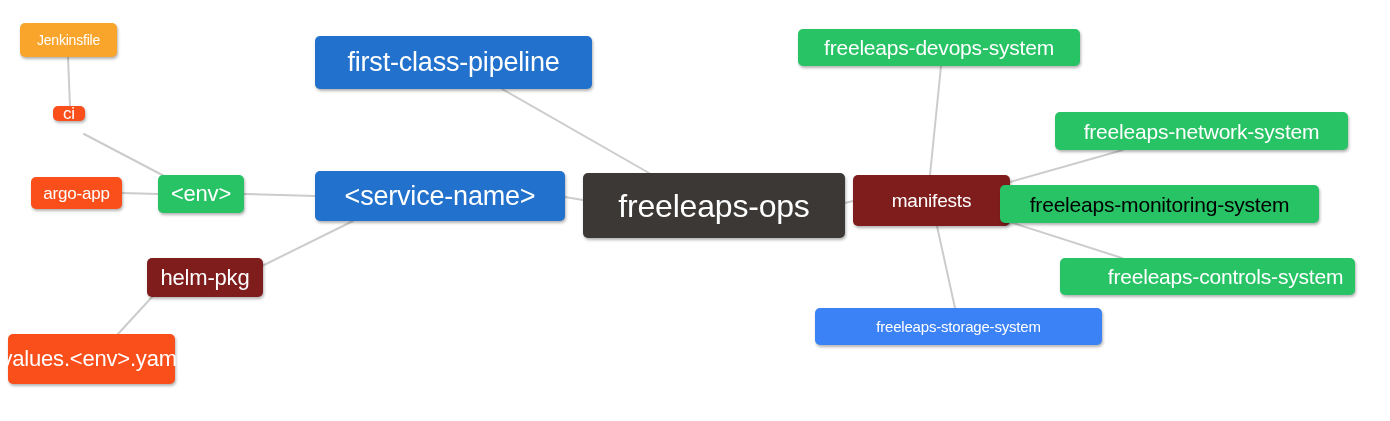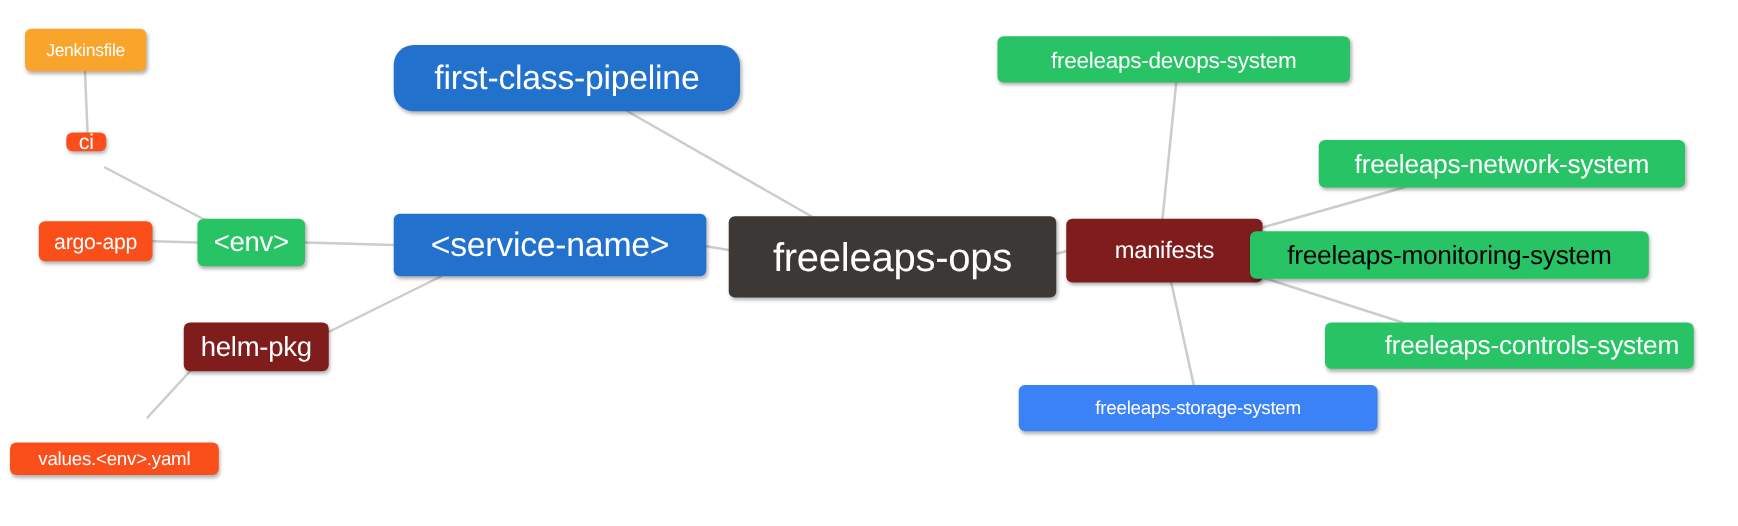--- a/index.html
+++ b/index.html
@@ -51,27 +51,27 @@
       <line x1="565" y1="197" x2="583" y2="200" stroke="#cccccc" stroke-width="2" stroke-linecap="round"></line>
       <line x1="845" y1="203" x2="853" y2="201" stroke="#cccccc" stroke-width="2" stroke-linecap="round"></line>
       <line x1="930" y1="175" x2="941" y2="66" stroke="#cccccc" stroke-width="2" stroke-linecap="round"></line>
       <line x1="1010" y1="182" x2="1123" y2="150" stroke="#cccccc" stroke-width="2" stroke-linecap="round"></line>
       <line x1="1010" y1="204" x2="1052" y2="204" stroke="#cccccc" stroke-width="2" stroke-linecap="round"></line>
       <line x1="1010" y1="222" x2="1122" y2="258" stroke="#cccccc" stroke-width="2" stroke-linecap="round"></line>
       <line x1="937" y1="226" x2="955" y2="308" stroke="#cccccc" stroke-width="2" stroke-linecap="round"></line>
     </svg>
 
 <div class="node" style="left: 583px; top: 173px; width: 262px; height: 65px; font-size: 32px; background: rgb(59, 56, 53); color: rgb(255, 255, 255);">freeleaps-ops</div>
-    <div class="node" style="left: 315px; top: 36px; width: 277px; height: 53px; font-size: 27px; background: rgb(34, 113, 204); color: rgb(255, 255, 255); border-radius: 16px;">first-class-pipeline</div>
+    <div class="node" style="left: 315px; top: 36px; width: 277px; height: 53px; font-size: 27px; background: rgb(34, 113, 204); color: rgb(255, 255, 255);">first-class-pipeline</div>
     <div class="node" style="left: 315px; top: 171px; width: 250px; height: 50px; font-size: 27px; background: rgb(34, 113, 204); color: rgb(255, 255, 255);">&lt;service-name&gt;</div>
     <div class="node" style="left: 853px; top: 175px; width: 157px; height: 51px; font-size: 19px; background: #7f1d1d; color: rgb(255, 255, 255);">manifests</div>
     <div class="node" style="left: 158px; top: 175px; width: 86px; height: 38px; font-size: 22px; background: rgb(39, 195, 101); color: rgb(255, 255, 255);">&lt;env&gt;</div>
     <div class="node" style="left: 147px; top: 258px; width: 116px; height: 39px; font-size: 22px; background: #7f1d1d; color: rgb(255, 255, 255);">helm-pkg</div>
-    <div class="node" style="left: 798px; top: 29px; width: 282px; height: 37px; font-size: 18px; background: rgb(39, 195, 101); color: rgb(255, 255, 255);">freeleaps-devops-system</div>
+    <div class="node" style="left: 798px; top: 29px; width: 282px; height: 37px; font-size: 21px; background: rgb(39, 195, 101); color: rgb(255, 255, 255);">freeleaps-devops-system</div>
     <div class="node" style="left: 1055px; top: 112px; width: 293px; height: 38px; font-size: 21px; background: rgb(39, 195, 101); color: rgb(255, 255, 255);">freeleaps-network-system</div>
     <div class="node" style="left: 1000px; top: 185px; width: 319px; height: 38px; font-size: 21px; background: rgb(39, 195, 101); color: #000000;">freeleaps-monitoring-system</div>
     <div class="node" style="left: 1060px; top: 258px; width: 295px; height: 37px; font-size: 21px; background: rgb(39, 195, 101); color: rgb(255, 255, 255); padding-left: 36px;">freeleaps-controls-system</div>
     <div class="node" style="left: 815px; top: 308px; width: 287px; height: 37px; font-size: 15px; background: #3b82f6; color: rgb(255, 255, 255);">freeleaps-storage-system</div>
     <div class="node" style="left: 31px; top: 177px; width: 91px; height: 32px; font-size: 17px; background: rgb(250, 78, 27); color: rgb(255, 255, 255);">argo-app</div>
     <div class="node" style="left: 53px; top: 106px; width: 32px; height: 15px; font-size: 17px; background: rgb(250, 78, 27); color: rgb(255, 255, 255);">ci</div>
-    <div class="node" style="left: 8px; top: 334px; width: 167px; height: 26px; font-size: 15px; background: rgb(250, 78, 27); color: rgb(255, 255, 255); margin-top: 20px;">values.&lt;env&gt;.yaml</div>
+    <div class="node" style="left: 8px; top: 334px; width: 167px; height: 50px; font-size: 22px; background: rgb(250, 78, 27); color: rgb(255, 255, 255);">values.&lt;env&gt;.yaml</div>
     <div class="node" style="left: 20px; top: 23px; width: 97px; height: 34px; font-size: 14px; background: rgb(249, 164, 42); color: rgb(255, 255, 255);">Jenkinsfile</div>
   </div>
 
 </body></html>

